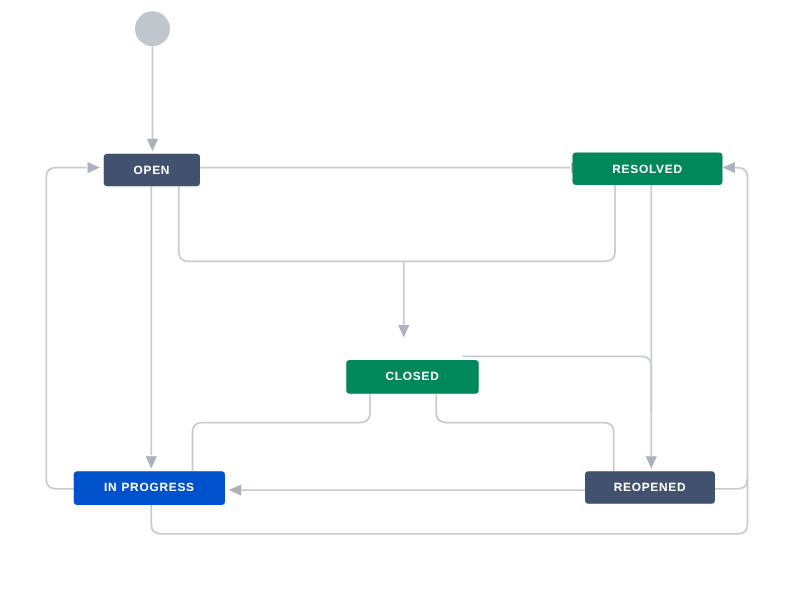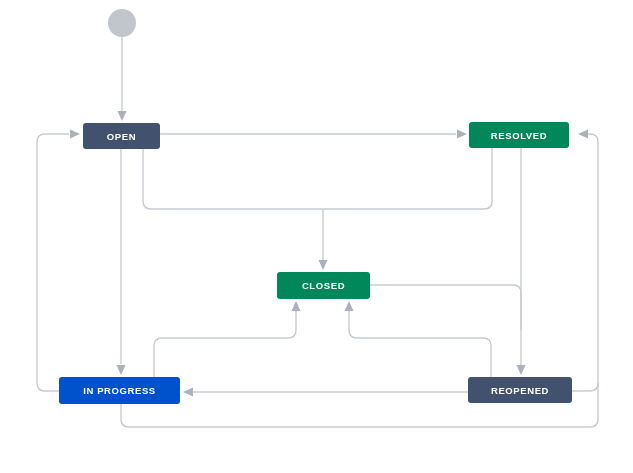--- a/index.html
+++ b/index.html
@@ -31,22 +31,22 @@
   }
   .start-circle {
     position: absolute;
     left: 108px;
     top: 9px;
     width: 28px;
     height: 28px;
     border-radius: 50%;
   }
   #n-open        { left: 83px;  top: 123px; width: 77px;  height: 26px; }
-  #n-resolved    { left: 469px; top: 122px; width: 100px; height: 26px; }
-  #n-closed      { left: 277px; top: 272px; width: 93px;  height: 27px; }
+  #n-resolved    { left: 458px; top: 122px; width: 120px; height: 26px; }
+  #n-closed      { left: 277px; top: 288px; width: 106px;  height: 27px; }
   #n-inprogress  { left: 59px;  top: 377px; width: 121px; height: 27px; }
   #n-reopened    { left: 468px; top: 377px; width: 104px; height: 26px; }
 </style>
 </head>
 <body>
 
 <div class="canvas">
 
   <svg class="edges-svg" width="633" height="473" viewBox="0 0 633 473">
     <g fill="none" stroke="#C8CCD2" stroke-width="1.4">

